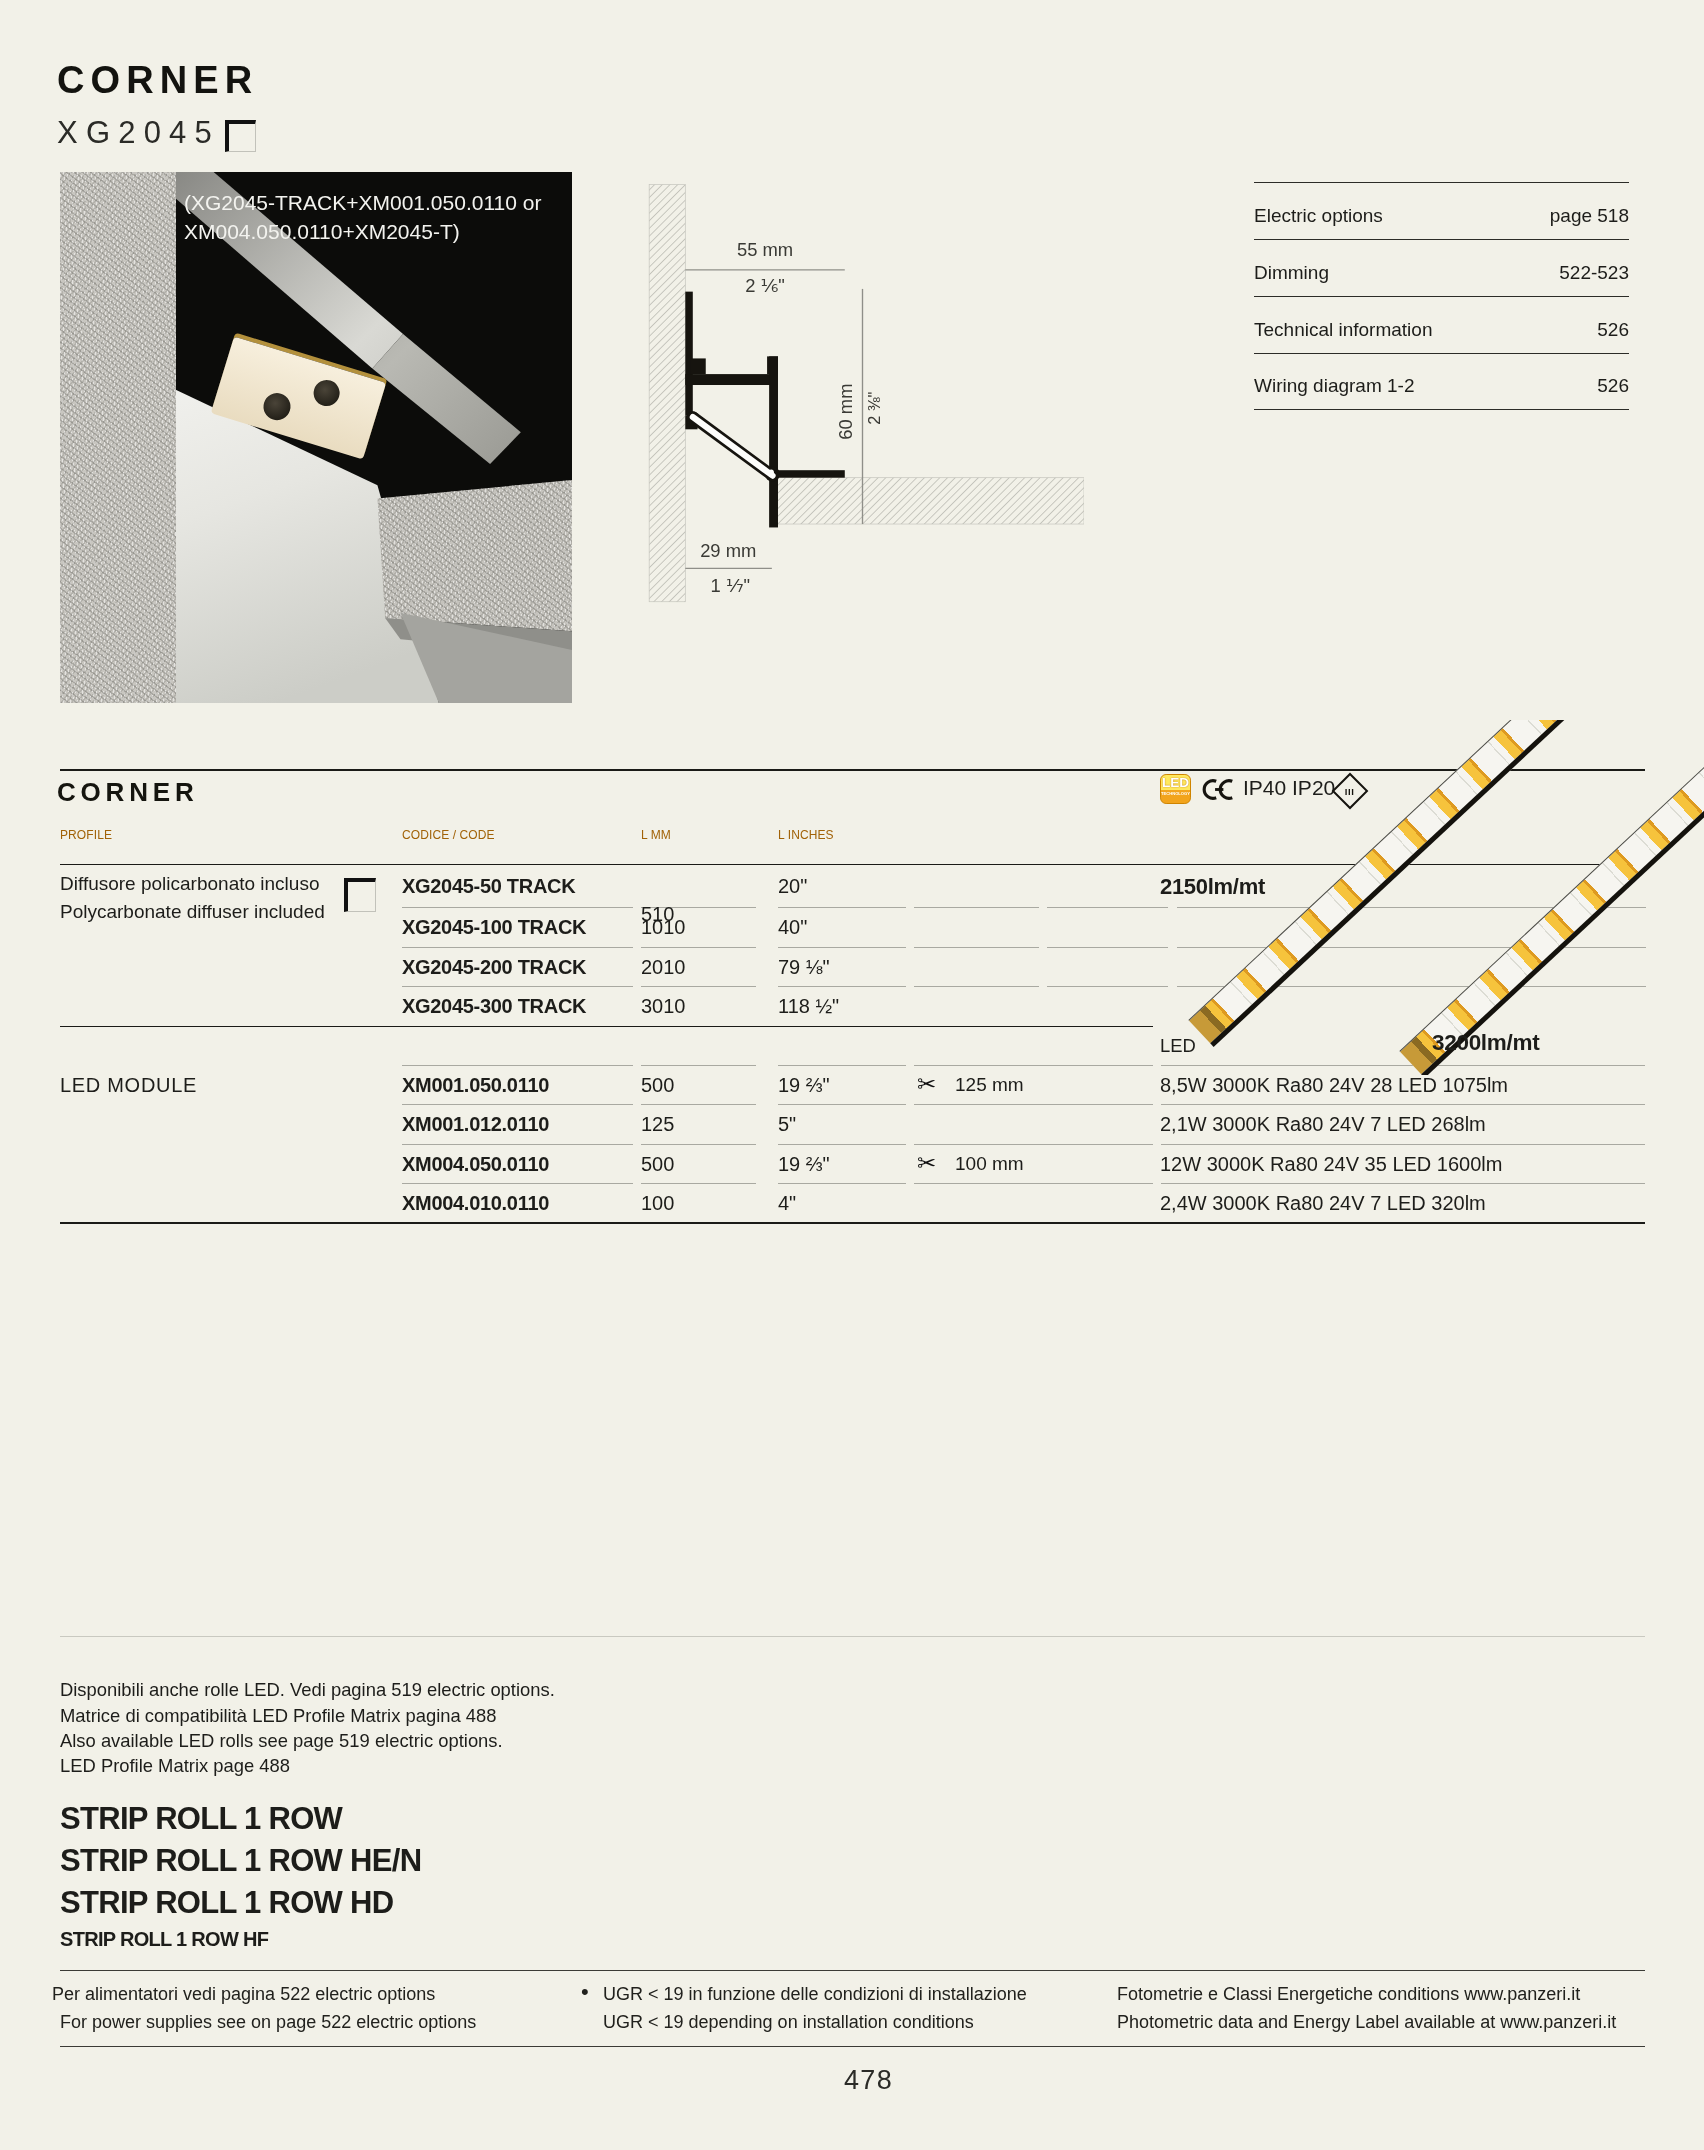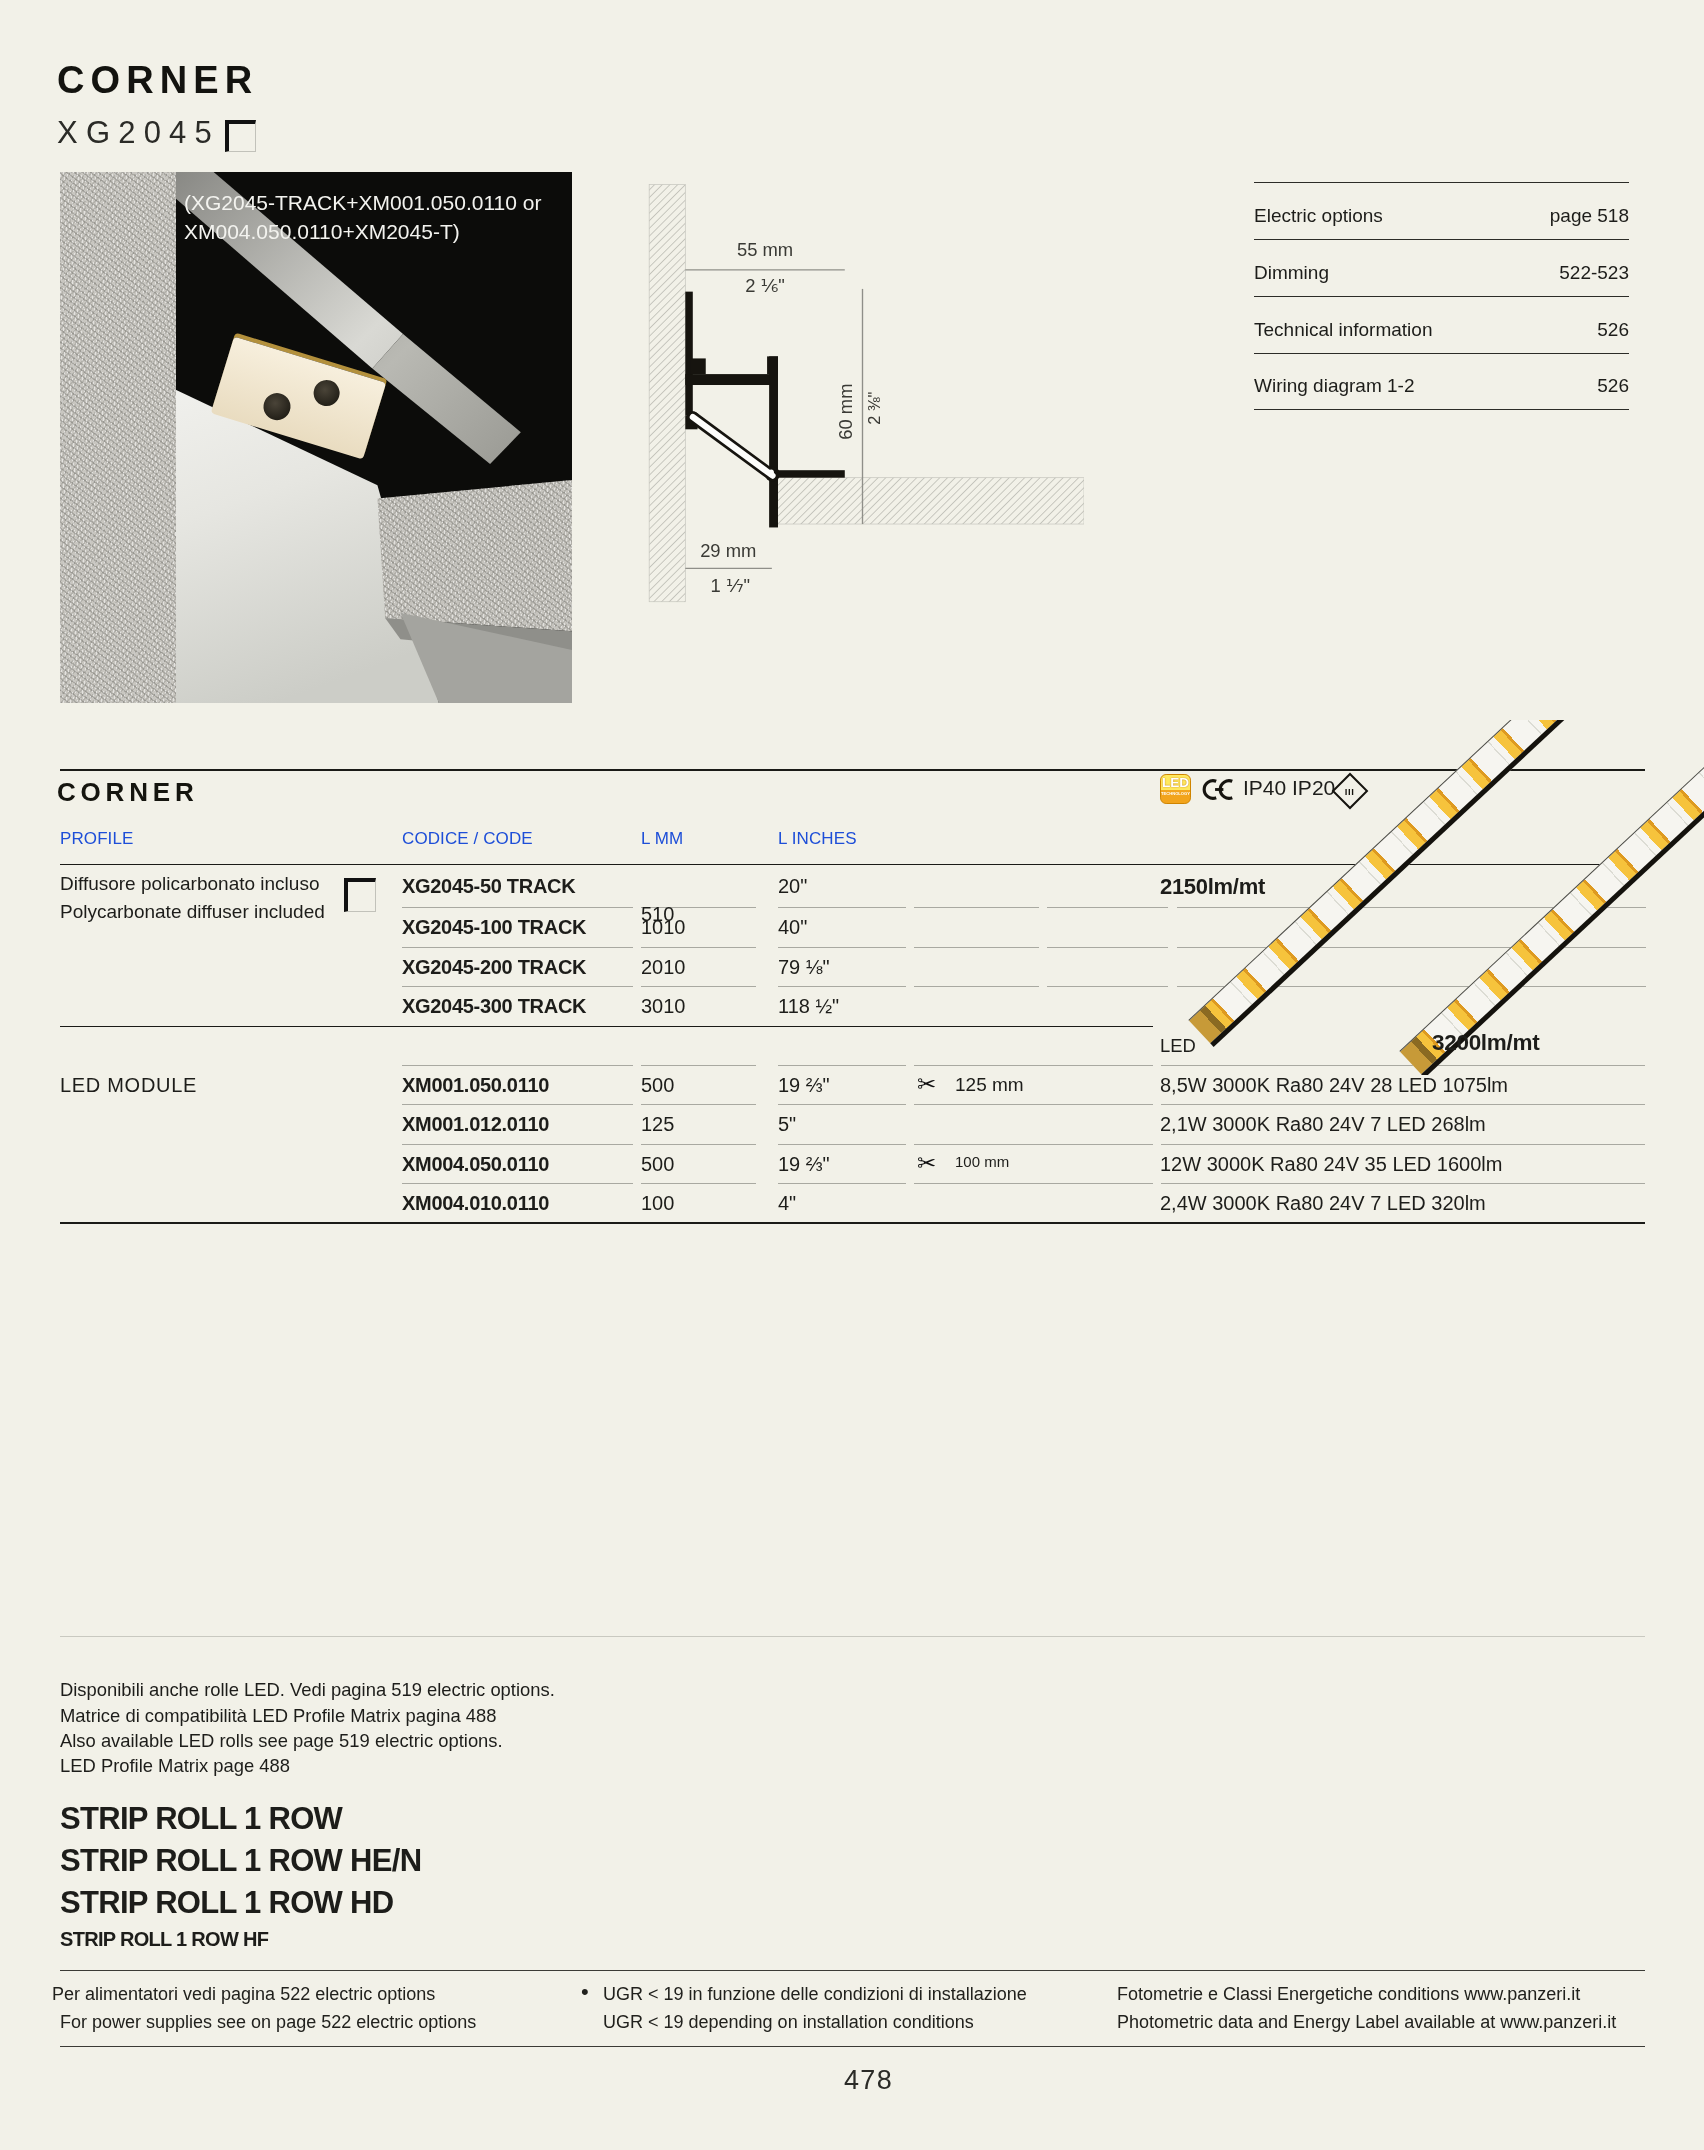--- a/index.html
+++ b/index.html
@@ -45,21 +45,21 @@
   .drawing{position:absolute;left:641px;top:174px;width:443px;height:437px;z-index:2;}
 
   
   .refs{position:absolute;left:1254px;top:182px;width:375px;z-index:3;}
   .refrow{height:57px;border-top:1.4px solid #2c2c27;display:flex;justify-content:space-between;align-items:flex-end;
           padding-bottom:12.3px;box-sizing:border-box;font-size:19px;color:#1d1d1a;}
   .refs .last{border-bottom:1.4px solid #2c2c27;}
 
   
   .cat-title{left:57px;top:778px;font-size:26px;font-weight:bold;letter-spacing:4.8px;color:#15150f;}
-  .hdr{font-size:17px;color:#1d4ed8;letter-spacing:0.1px;}
+  .hdr{font-size:12px;color:#a16207;letter-spacing:0.1px;}
 
   .led-badge{position:absolute;left:1160px;top:774px;width:31px;height:30px;border-radius:6.1px;
      background:linear-gradient(#ffe95e 55%,#f2a41c 55%);border:1.4px solid #cf8400;box-sizing:border-box;
      z-index:4;overflow:hidden;text-align:center;}
   .led-badge .l1{display:block;font-size:13.6px;font-weight:bold;color:#fff;text-shadow:0 0 1.4px #b05e00;line-height:16.4px;}
   .led-badge .l2{display:block;font-size:4.1px;font-weight:bold;color:#fff;line-height:5.5px;}
   .ce{position:absolute;left:1199px;top:776px;z-index:4;}
   .diamond{position:absolute;left:1337px;top:778px;width:22px;height:22px;border:2px solid #16140f;
      transform:rotate(45deg);z-index:4;display:flex;align-items:center;justify-content:center;}
   .diamond span{transform:rotate(-45deg);font-size:9.5px;font-weight:bold;letter-spacing:0.7px;color:#16140f;}
@@ -253,21 +253,21 @@
 
   <div class="t b" style="left:402px;top:1113px;font-size:20px;">XM001.012.0110</div>
   <div class="t" style="left:641px;top:1113px;font-size:20px;">125</div>
   <div class="t" style="left:778px;top:1113px;font-size:20px;">5"</div>
   <div class="t" style="left:1160px;top:1113px;font-size:20px;">2,1W 3000K Ra80 24V 7 LED 268lm</div>
 
   <div class="t b" style="left:402px;top:1153px;font-size:20px;">XM004.050.0110</div>
   <div class="t" style="left:641px;top:1153px;font-size:20px;">500</div>
   <div class="t" style="left:778px;top:1153px;font-size:20px;">19 ⅔"</div>
   <div class="t scissors" style="left:917px;top:1150px;">✂</div>
-  <div class="t" style="left:955px;top:1153px;font-size:15px;">100 mm</div>
+  <div class="t" style="left:955px;top:1153px;font-size:19px;">100 mm</div>
   <div class="t" style="left:1160px;top:1153px;font-size:20px;">12W 3000K Ra80 24V 35 LED 1600lm</div>
 
   <div class="t b" style="left:402px;top:1192px;font-size:20px;">XM004.010.0110</div>
   <div class="t" style="left:641px;top:1192px;font-size:20px;">100</div>
   <div class="t" style="left:778px;top:1192px;font-size:20px;">4"</div>
   <div class="t" style="left:1160px;top:1192px;font-size:20px;">2,4W 3000K Ra80 24V 7 LED 320lm</div>
 
   <div class="sep" style="left:402px;top:1104px;width:231px;"></div>
     <div class="sep" style="left:641px;top:1104px;width:115px;"></div>
     <div class="sep" style="left:778px;top:1104px;width:128px;"></div>

